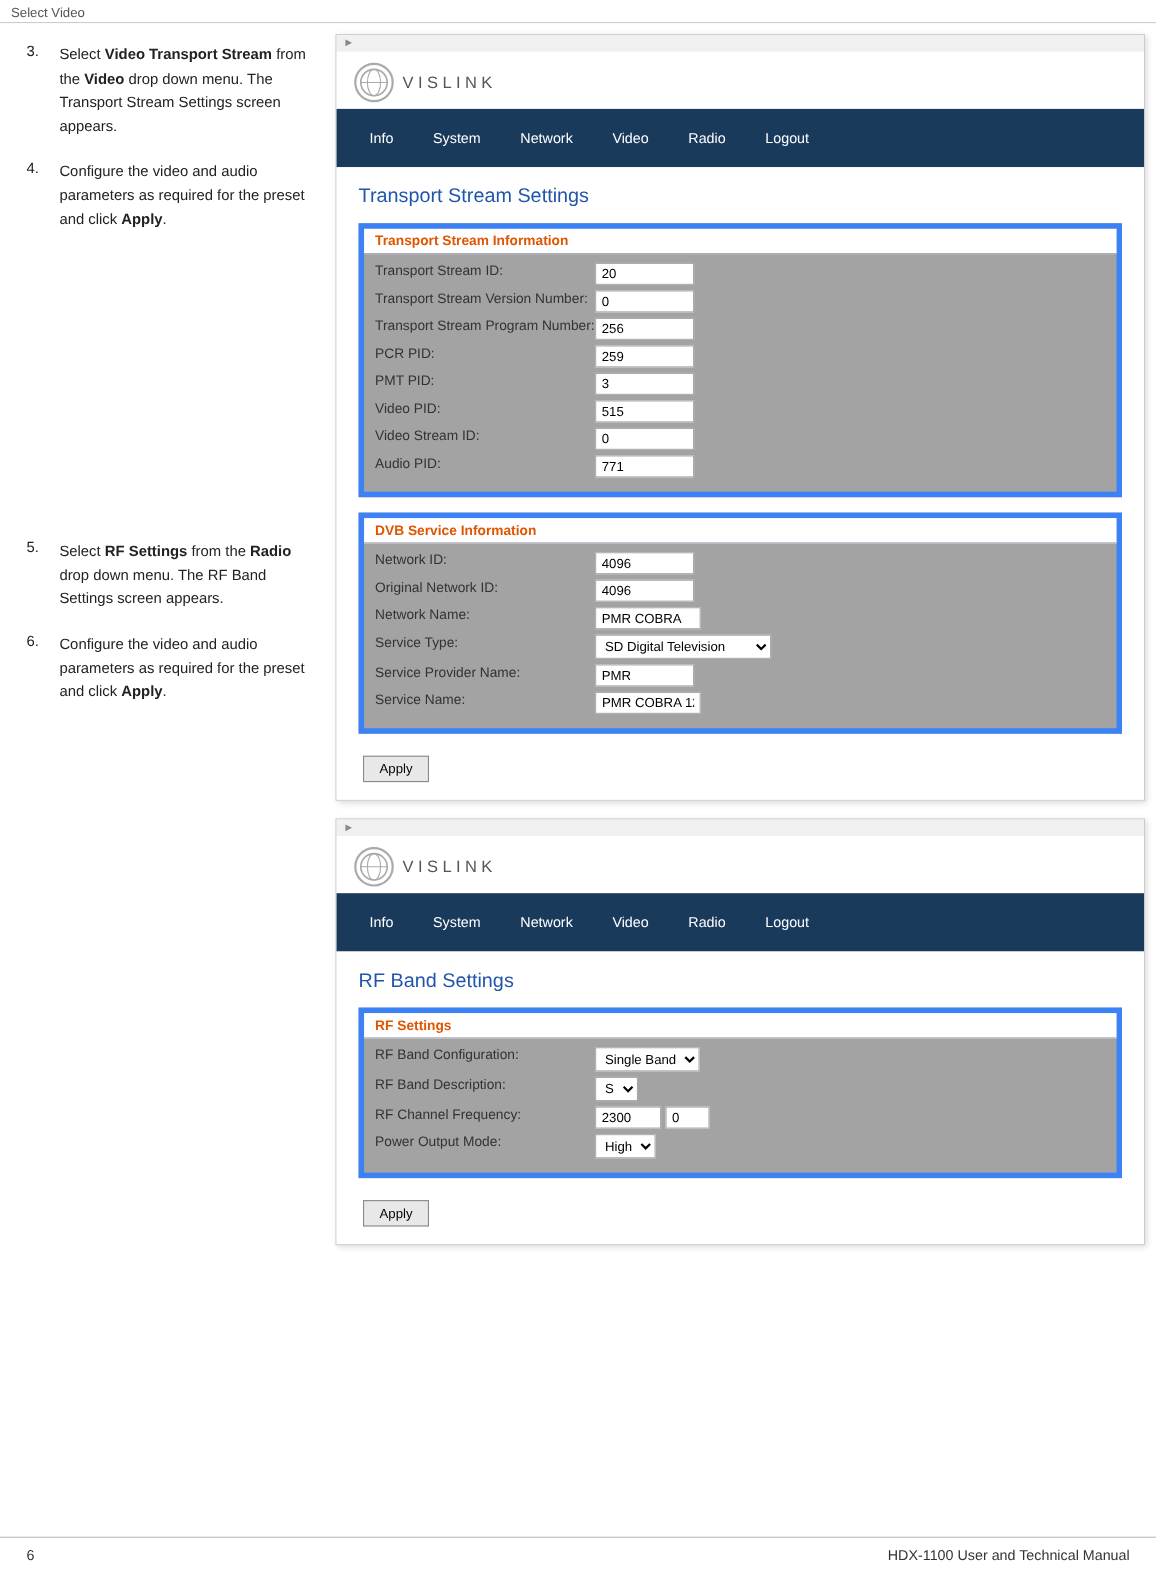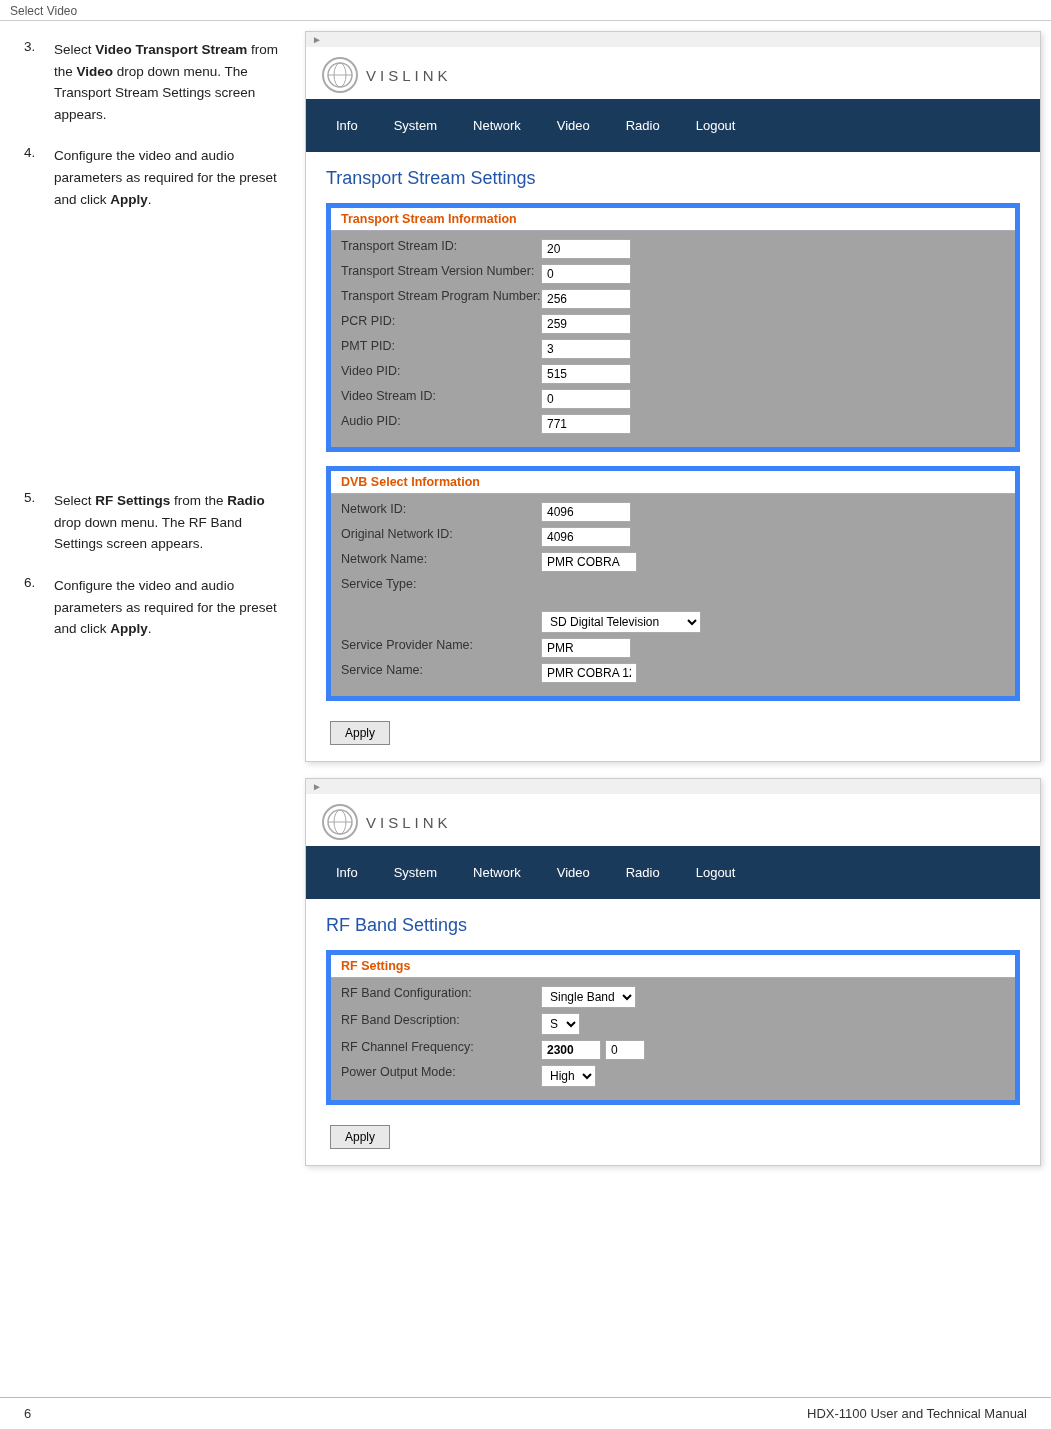--- a/index.html
+++ b/index.html
@@ -155,21 +155,20 @@
     .form-input {
       border: 1px solid #aaa;
       padding: 2px 5px;
       font-size: 12px;
       background: #fff;
       width: 90px;
     }
 
     .form-input-wide {
       width: 160px;
-      margin-top: 34px;
     }
 
     .form-input-medium {
       width: 96px;
     }
 
     .form-select {
       border: 1px solid #aaa;
       padding: 2px 4px;
       font-size: 12px;
@@ -339,21 +338,21 @@
               <div class="form-row">
                 <span class="form-label">Audio PID:</span>
                 <input class="form-input" type="text" value="771" style="">
               </div>
 
             </div>
           </div>
 
           
           <div class="section-box">
-            <div class="section-header">DVB Select Information</div>
+            <div class="section-header">DVB Service Information</div>
             <div class="section-body">
 
               <div class="form-row">
                 <span class="form-label">Network ID:</span>
                 <input class="form-input" type="text" value="4096" style="">
               </div>
               <div class="form-row">
                 <span class="form-label">Original Network ID:</span>
                 <input class="form-input" type="text" value="4096" style="">
               </div>
@@ -429,21 +428,21 @@
               </div>
               <div class="form-row">
                 <span class="form-label">RF Band Description:</span>
                 <select class="form-select">
                   <option>S</option>
                 </select>
               </div>
               <div class="form-row">
                 <span class="form-label">RF Channel Frequency:</span>
                 <div class="freq-inputs">
-                  <input class="form-input" type="text" value="2300" style="width: 60px; font-weight: bold;">
+                  <input class="form-input" type="text" value="2300" style="width: 60px;">
                   <input class="form-input" type="text" value="0" style="width: 40px;">
                 </div>
               </div>
               <div class="form-row">
                 <span class="form-label">Power Output Mode:</span>
                 <select class="form-select">
                   <option>High</option>
                   <option>Low</option>
                 </select>
               </div>

